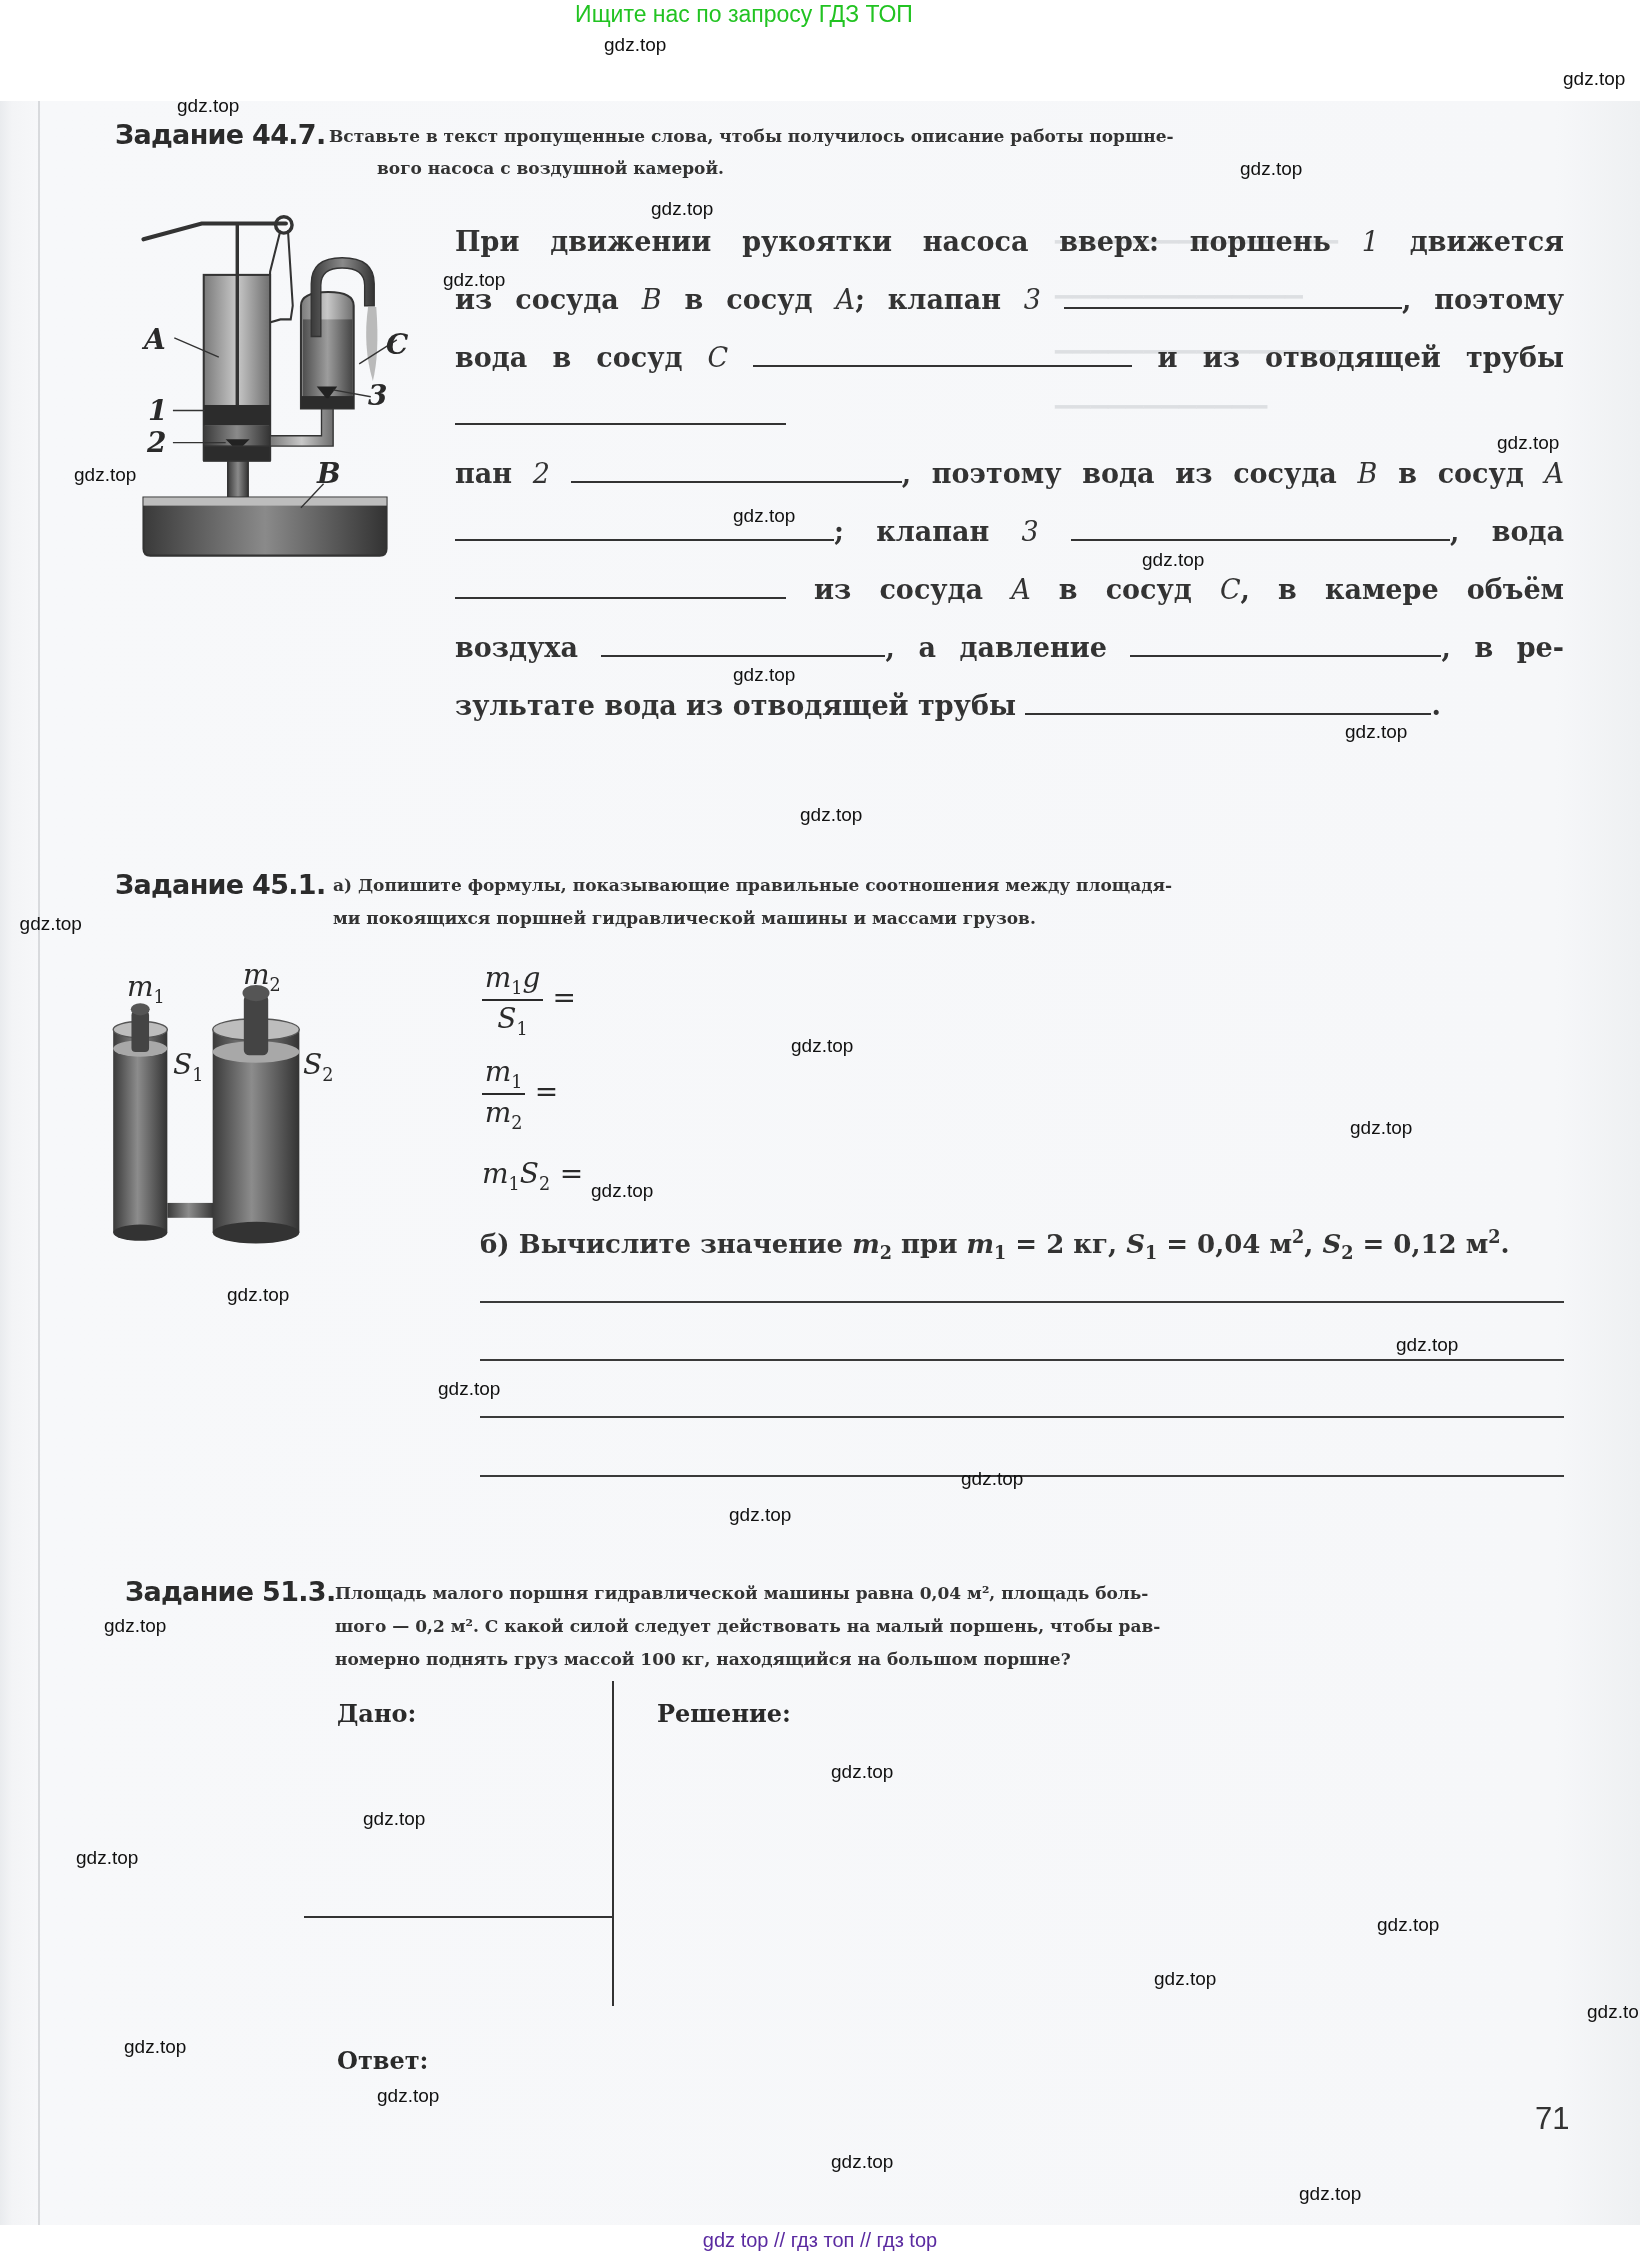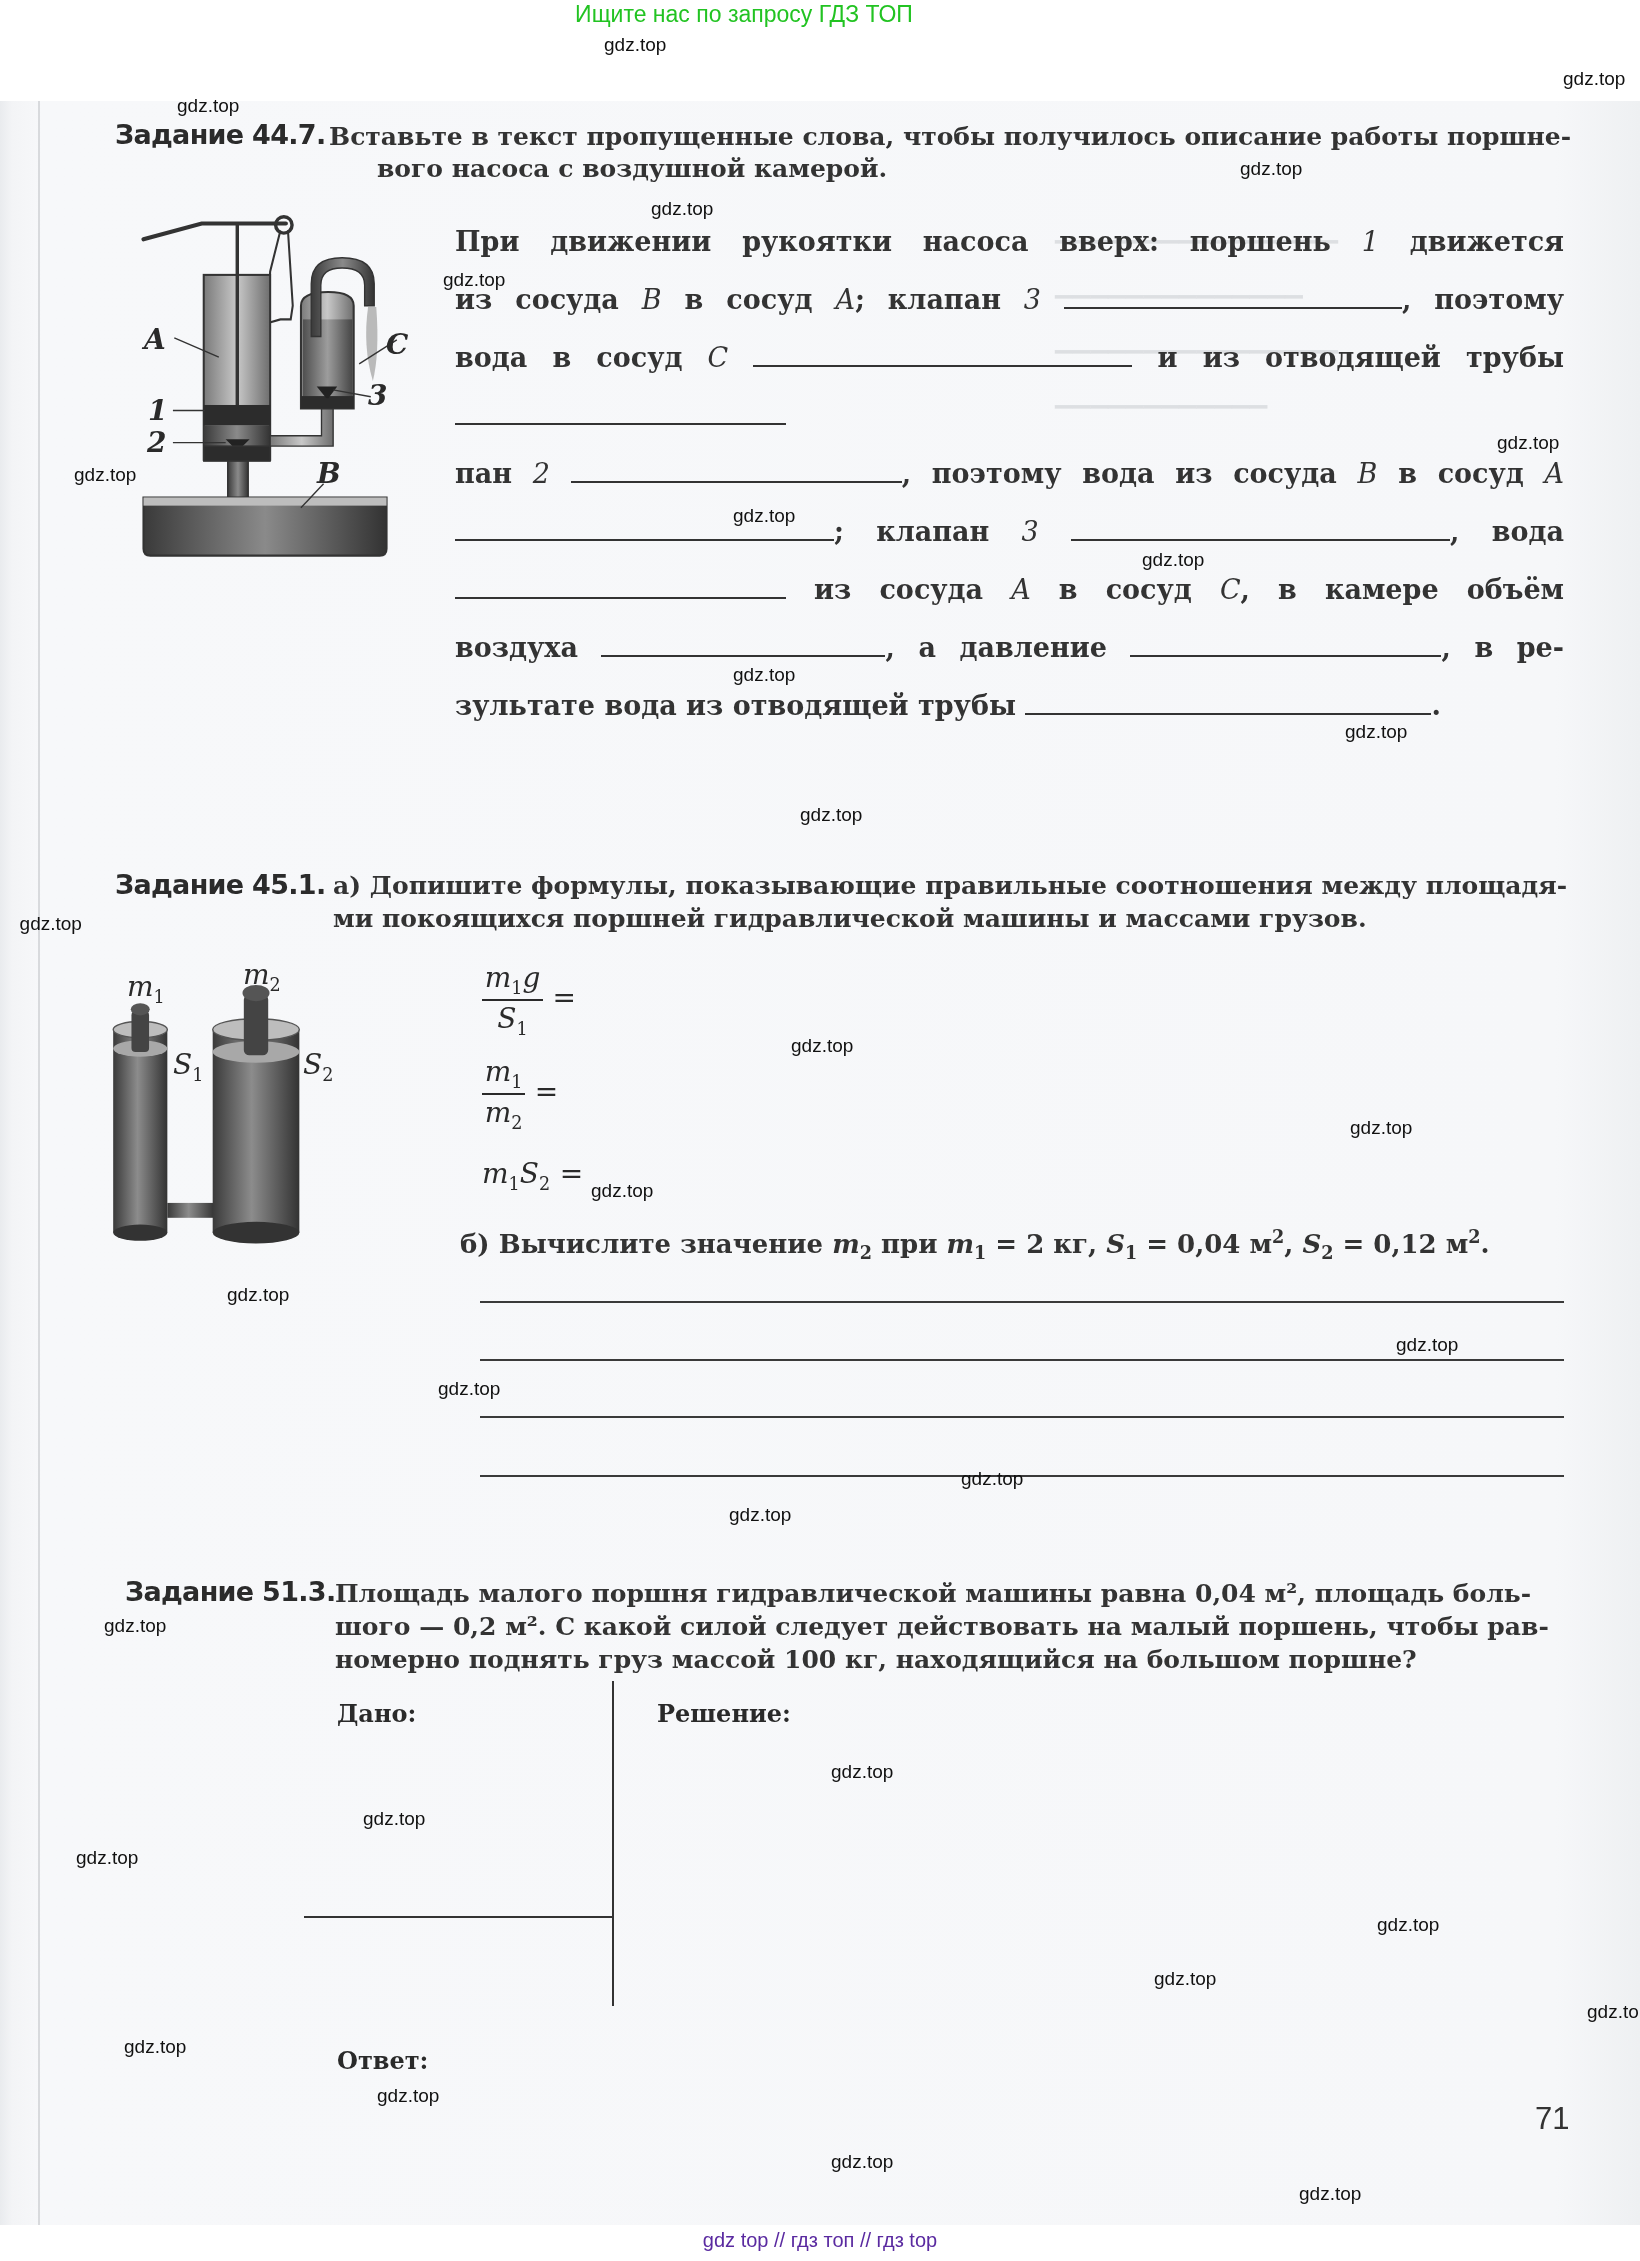--- a/index.html
+++ b/index.html
@@ -6,21 +6,21 @@
   body { width:1640px; height:2261px; position:relative; background:#ffffff; overflow:hidden;
          font-family:"DejaVu Serif", serif; color:#2a2a2a; }
   .abs { position:absolute; }
   .top-banner { left:0; width:1488px; top:1.4px; text-align:center; font-family:"Liberation Sans", sans-serif;
                 font-size:23px; color:#22c322; }
   .paper { left:0; top:101px; width:1640px; height:2124px;
            background:linear-gradient(90deg,#e9ebee 0px,#f3f4f6 12px,#f7f8fa 41px,#f6f7f9 1556px,#eef0f2 1640px); }
   .paper-edge { left:38px; top:101px; width:2px; height:2124px; background:#d8dadd; }
   .wm { font-family:"Liberation Sans", sans-serif; font-size:19px; color:#111; }
   .task-label { font-family:"DejaVu Sans", sans-serif; font-weight:bold; font-size:27px; color:#2b2b2b; letter-spacing:-0.7px; }
-  .task-text { font-family:"DejaVu Serif", serif; font-weight:bold; font-size:25px; color:#333; line-height:37px; }
+  .task-text { font-family:"DejaVu Serif", serif; font-weight:bold; font-size:17px; color:#333; line-height:37px; }
   .para { font-family:"DejaVu Serif", serif; font-weight:bold; font-size:27px; color:#333;
           line-height:58px; width:1109px; text-align:justify; text-align-last:justify; }
   .para i { font-style:italic; font-weight:normal; }
   .blank { display:inline-block; border-bottom:2px solid #333; height:23px; vertical-align:baseline; }
   .line { height:2px; background:#3a3a3a; }
   .formula { font-family:"DejaVu Serif", serif; font-style:italic; font-size:28px; color:#2a2a2a; }
   .frac { display:inline-flex; flex-direction:column; align-items:center; vertical-align:middle; }
   .frac .num { border-bottom:2px solid #2a2a2a; padding:0 2.7px 1.4px; }
   .frac .den { padding-top:1.4px; }
   sub, sup { font-size:17.6px; font-style:normal; }
@@ -171,21 +171,21 @@
       <span class="num"><span>m</span><sub>1</sub></span>
       <span class="den"><span>m</span><sub>2</sub></span>
     </span><span class="eq">=</span>
   <span class="blank" style="width:203px;border-bottom-color:transparent"></span>
 </div>
 <div class="abs formula" style="left:482px;top:1157px;">
   <span>m</span><sub>1</sub><span>S</span><sub>2</sub><span class="eq">=</span>
   <span class="blank" style="width:203px;border-bottom-color:transparent"></span>
 </div>
 
-<div class="abs task-text" style="left:460px;top:1218px;font-size:26px;">
+<div class="abs task-text" style="left:480px;top:1218px;font-size:26px;">
   <span>б) Вычислите значение </span><i>m</i><sub>2</sub><span> при </span><i>m</i><sub>1</sub><span> = 2 кг, </span><i>S</i><sub>1</sub><span> = 0,04 м</span><sup>2</sup><span>, </span><i>S</i><sub>2</sub><span> = 0,12 м</span><sup>2</sup><span>.</span>
 </div>
 
 <div class="abs line" style="left:480px;top:1301px;width:1084px;"></div>
 <div class="abs line" style="left:480px;top:1359px;width:1084px;"></div>
 <div class="abs line" style="left:480px;top:1416px;width:1084px;"></div>
 <div class="abs line" style="left:480px;top:1475px;width:1084px;"></div>
 
 <div class="abs task-label" style="left:125px;top:1576px;">Задание 51.3.</div>
 <div class="abs task-text" style="left:335px;top:1575px;">Площадь малого поршня гидравлической машины равна 0,04 м², площадь боль-</div>

